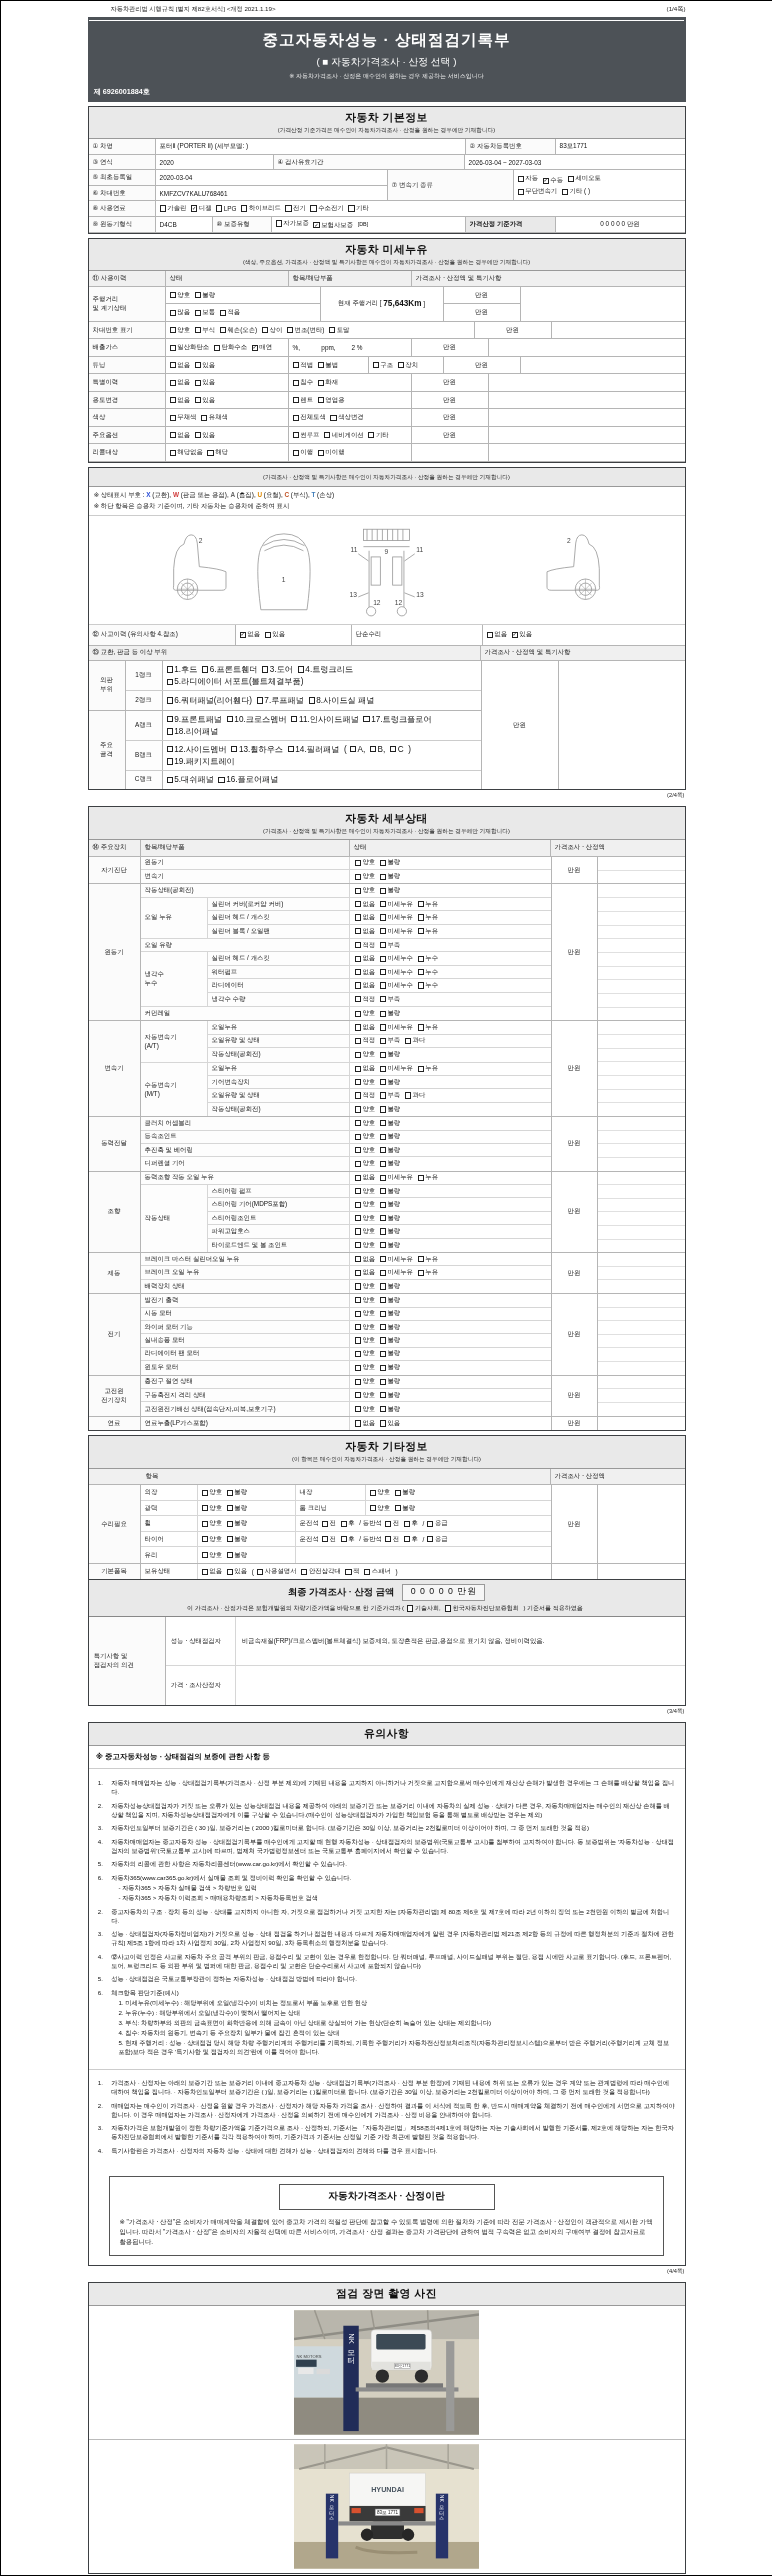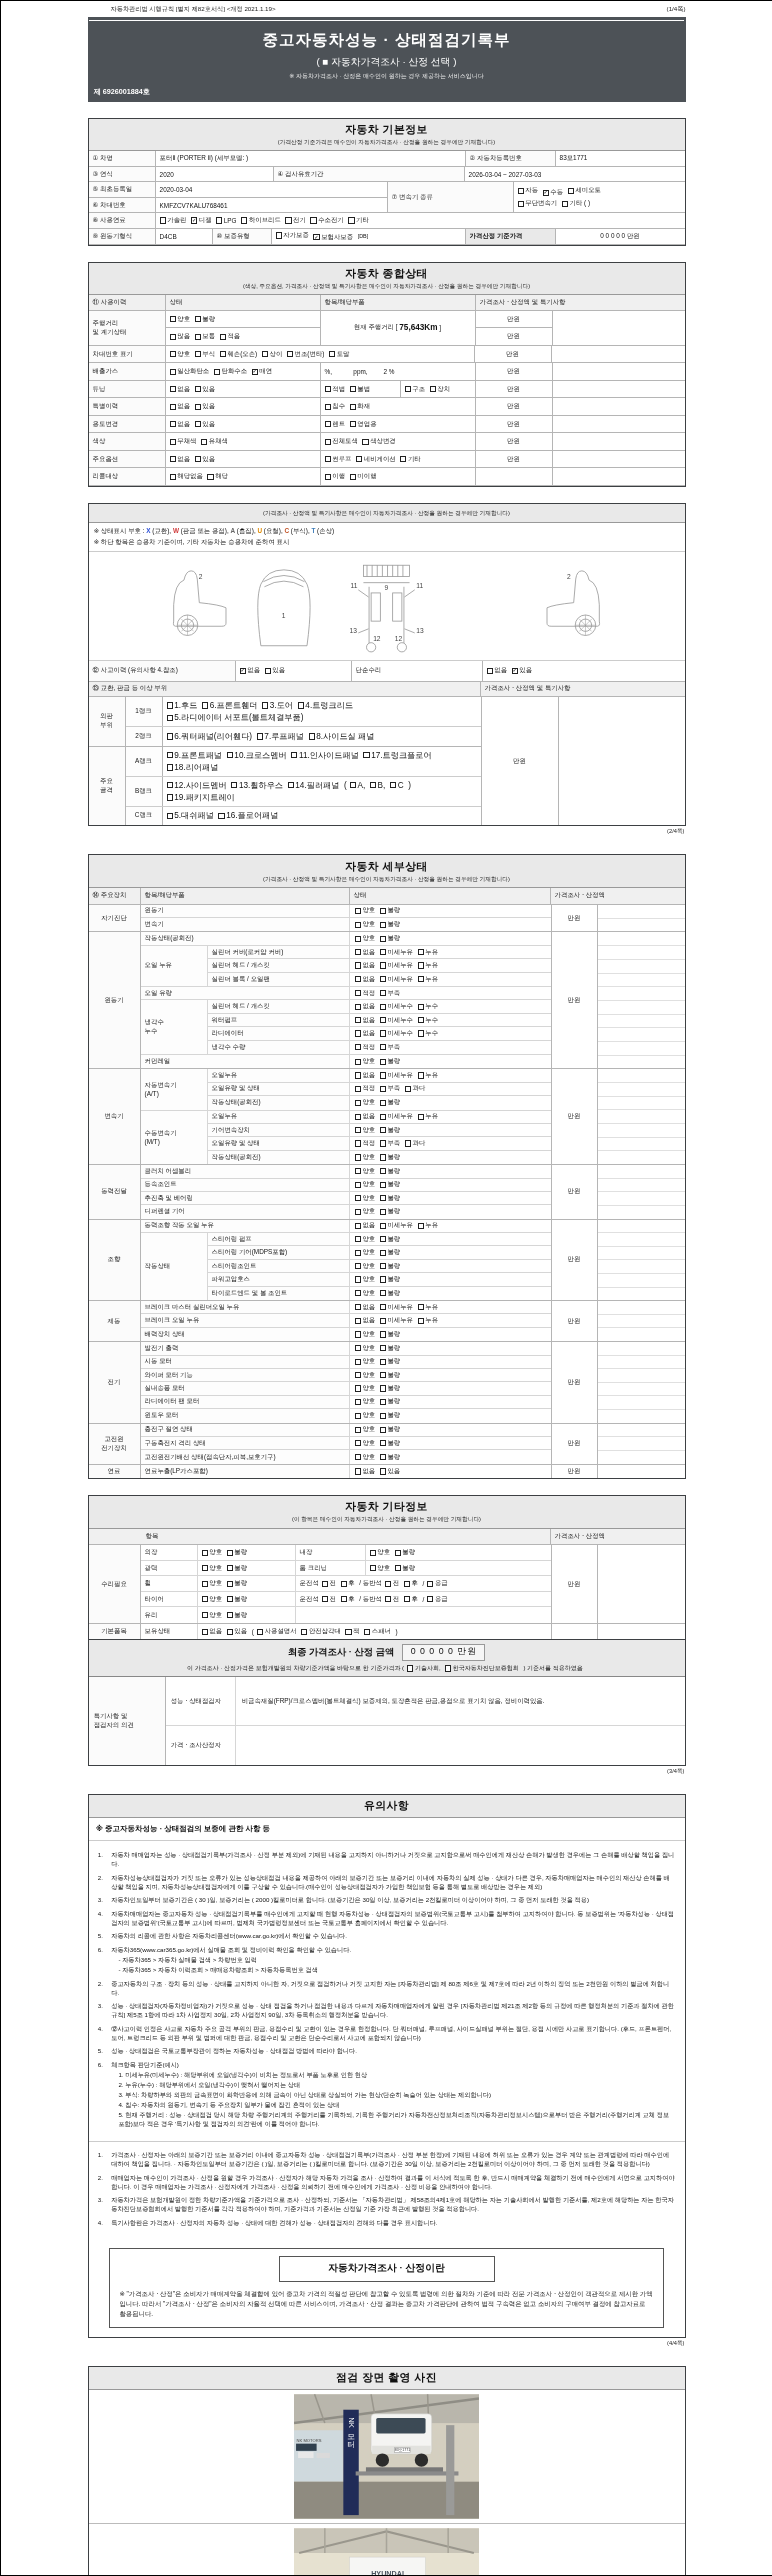--- a/index.html
+++ b/index.html
@@ -7,39 +7,39 @@
 .page{width:773px;height:2576px;border:0.5px solid #000;background:#fff;overflow:hidden;
   font-family:"Liberation Sans","DejaVu Sans",sans-serif;color:#111}
 .col{width:598px;margin:0 auto}
 .meta{display:flex;justify-content:space-between;font-size:6.2px;color:#222;padding:3.6px 0 2.1px 23px}
 .dark{background:#4d5257;color:#fff;text-align:center;padding:3.1px 0 3.1px;margin-top:1px}
 .wline{height:1px;background:#fff;margin:0 1.5px 9.3px}
 .dtitle{font-size:15.5px;font-weight:bold;letter-spacing:1px}
 .dsub{font-size:9.8px;margin-top:4.6px}
 .dnote{font-size:6px;margin-top:3.6px;color:#f0f0f0}
 .docno{text-align:left;font-size:7.2px;font-weight:bold;padding:6.2px 0 1px 6.2px}
-.sec{border:1px solid #3d4043;margin-top:16px;background:#fff}
+.sec{border:1px solid #3d4043;margin-top:4px;background:#fff}
 .shead{background:#e9e9e9;text-align:center;padding:4.1px 0 3.6px;border-bottom:0.5px solid #999}
 .stitle{font-size:10.8px;font-weight:bold;letter-spacing:0.5px}
 .ssub{font-size:5.7px;margin-top:2.1px;color:#222}
 .fr{display:flex;align-items:stretch}
 .c{border-right:0.5px solid #b5b5b5;border-bottom:0.5px solid #b5b5b5;padding:2.1px 4.1px;display:flex;align-items:center;font-size:6.4px;min-height:15.5px}
 .c.last{border-right:none}
 .lab{background:#fbfbfb}
 .hcell{background:#f0f0f0;font-size:6.4px}
 .center{justify-content:center}
 .pre{white-space:pre-line}
 .cb{display:inline-flex;align-items:center;margin-right:4.6px;white-space:nowrap}
 .bx{width:6.2px;height:6.2px;border:0.8px solid #222;display:inline-flex;align-items:center;justify-content:center;
   font-size:5.2px;font-weight:bold;margin-right:1.5px;background:#fff;line-height:1;color:#000}
 .mixtxt{margin-right:3.1px;white-space:nowrap}
 .w110{width:57px}.w115{width:59px}.w130{width:67px}.w135{width:70px}.w145{width:75px}
 .w150{width:77px}.w155{width:80px}.w175{width:90px}.w190{width:98px}
 .w230{width:118px}.w250{width:129px}.w255{width:131px}
-.w285{width:147px}.w300{width:155px}.w370{width:191px}
+.w285{width:147px}.w300{width:123px}.w370{width:191px}
 .flex1{flex:1}
 .graylab{background:#e9e9e9;font-weight:bold}
 
 .o-row .c{min-height:17.5px}
 
 .pmark{text-align:right;font-size:5.7px;padding:2.1px 1px;color:#222}
 .legend{font-size:6.4px;padding:4.1px 5.2px 1px;border-bottom:none}
 .note2{font-size:6.4px;padding:1px 5.2px 4.1px;border-bottom:0.5px solid #ccc}
 .diagram{display:flex;justify-content:center;padding:4.1px 0;border-bottom:0.5px solid #ccc}
 .vlab{width:37px;display:flex;align-items:center;justify-content:center;border-right:0.5px solid #b5b5b5;
@@ -221,21 +221,21 @@
               </span></span>
         <span style="font-size:5.4px">[DB]</span>
       </div>
       <div class="c graylab w175">가격산정 기준가격</div>
       <div class="c w250 last center">0 0 0 0 0 만원</div>
     </div>
   </div>
 
   <div class="sec">
     <div class="shead">
-      <div class="stitle">자동차 종합상태</div>
+      <div class="stitle">자동차 미세누유</div>
       <div class="ssub">(색상, 주요옵션, 가격조사 · 산정액 및 특기사항은 매수인이 자동차가격조사 · 산정을 원하는 경우에만 기재합니다)</div>
     </div>
     <div class="fr">
       <div class="c hcell w150">⑪ 사용이력</div>
       <div class="c hcell w300">상태</div>
       <div class="c hcell w300">항목/해당부품</div>
       <div class="c hcell flex1 last">가격조사 · 산정액 및 특기사항</div>
     </div>
     <div class="fr o-row">
       <div class="c lab w150 pre">주행거리

